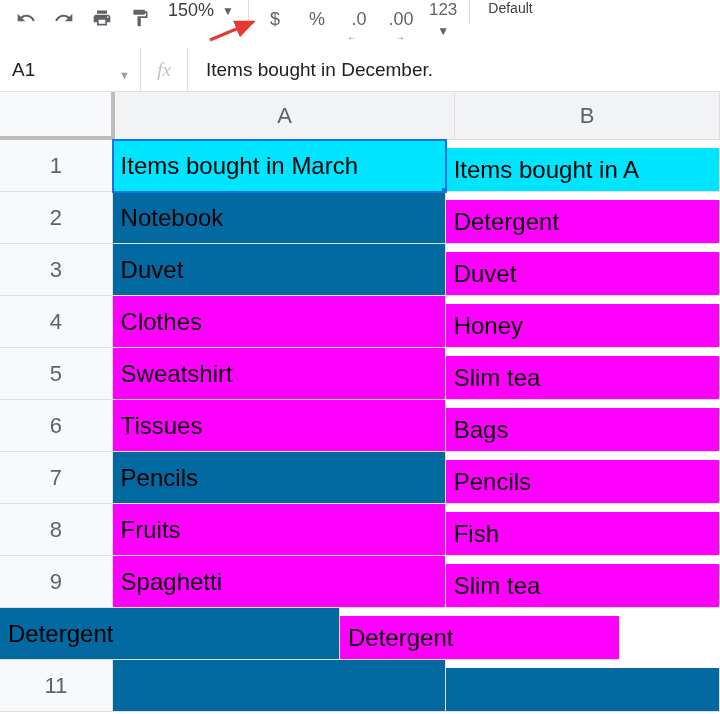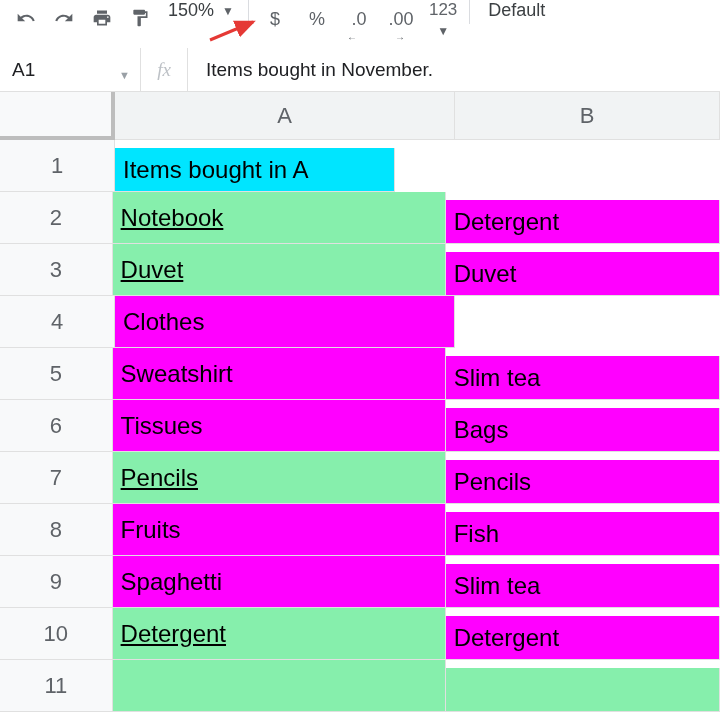--- a/index.html
+++ b/index.html
@@ -65,21 +65,21 @@
       display: flex;
       align-items: center;
       font-size: 17px;
       color: #5f6368;
       padding: 0 6px;
       cursor: pointer;
       gap: 4px;
       flex-direction: column;
     }
     .font-sel {
-      font-size: 18px;
+      font-size: 14px;
       color: #3c4043;
       padding: 0 12px;
       cursor: pointer;
     }
     .arrow {
       position: absolute;
       left: 205px;
       top: 18px;
       pointer-events: none;
     }
@@ -175,21 +175,21 @@
       padding-left: 8px;
       font-size: 24px;
       color: #000;
       white-space: nowrap;
       overflow: hidden;
     }
     .cell-a { width: 340px; }
     .cell-b { width: 280px; margin-top: 8px; }
     .cyan { background: #00e5ff; }
     .magenta { background: #ff00ff; }
-    .white { background: #86efac; text-decoration: underline; }
+    .white { background: #0369a1; }
     .selected {
       outline: 2px solid #1a73e8;
       outline-offset: -1px;
       position: relative;
     }
     .selected::after {
       content: '';
       position: absolute;
       right: -3px;
       bottom: -3px;
@@ -258,47 +258,49 @@
     <line x1="5" y1="22" x2="48" y2="4" stroke="#e53935" stroke-width="3" marker-end="url(#ah)"></line>
   </svg>
 </div>
 
 <div class="formula-bar">
   <div class="name-box">
     <span>A1</span>
     <span class="nb-caret">▼</span>
   </div>
   <div class="fx">fx</div>
-  <div class="formula-input">Items bought in November.</div>
+  <div class="formula-input">Items bought in December.</div>
 </div>
 
 <div class="grid">
   <div class="col-headers">
     <div class="corner"></div>
     <div class="col-h col-a">A</div>
     <div class="col-h col-b">B</div>
   </div>
   <div class="rows" id="rows">
       <div class="row">
         <div class="row-h">1</div>
+        <div class="cell cell-a cyan selected">Items bought in March</div>
         <div class="cell cell-b cyan">Items bought in A</div>
       </div>
       <div class="row">
         <div class="row-h">2</div>
         <div class="cell cell-a white">Notebook</div>
         <div class="cell cell-b magenta">Detergent</div>
       </div>
       <div class="row">
         <div class="row-h">3</div>
         <div class="cell cell-a white">Duvet</div>
         <div class="cell cell-b magenta">Duvet</div>
       </div>
       <div class="row">
         <div class="row-h">4</div>
         <div class="cell cell-a magenta">Clothes</div>
+        <div class="cell cell-b magenta">Honey</div>
       </div>
       <div class="row">
         <div class="row-h">5</div>
         <div class="cell cell-a magenta">Sweatshirt</div>
         <div class="cell cell-b magenta">Slim tea</div>
       </div>
       <div class="row">
         <div class="row-h">6</div>
         <div class="cell cell-a magenta">Tissues</div>
         <div class="cell cell-b magenta">Bags</div>
@@ -312,21 +314,20 @@
         <div class="row-h">8</div>
         <div class="cell cell-a magenta">Fruits</div>
         <div class="cell cell-b magenta">Fish</div>
       </div>
       <div class="row">
         <div class="row-h">9</div>
         <div class="cell cell-a magenta">Spaghetti</div>
         <div class="cell cell-b magenta">Slim tea</div>
       </div>
       <div class="row">
-        <div class="row-h">10</div>
         <div class="cell cell-a white">Detergent</div>
         <div class="cell cell-b magenta">Detergent</div>
       </div>
       <div class="row">
         <div class="row-h">11</div>
         <div class="cell cell-a white"></div>
         <div class="cell cell-b white"></div>
       </div>
     </div>
 </div>

